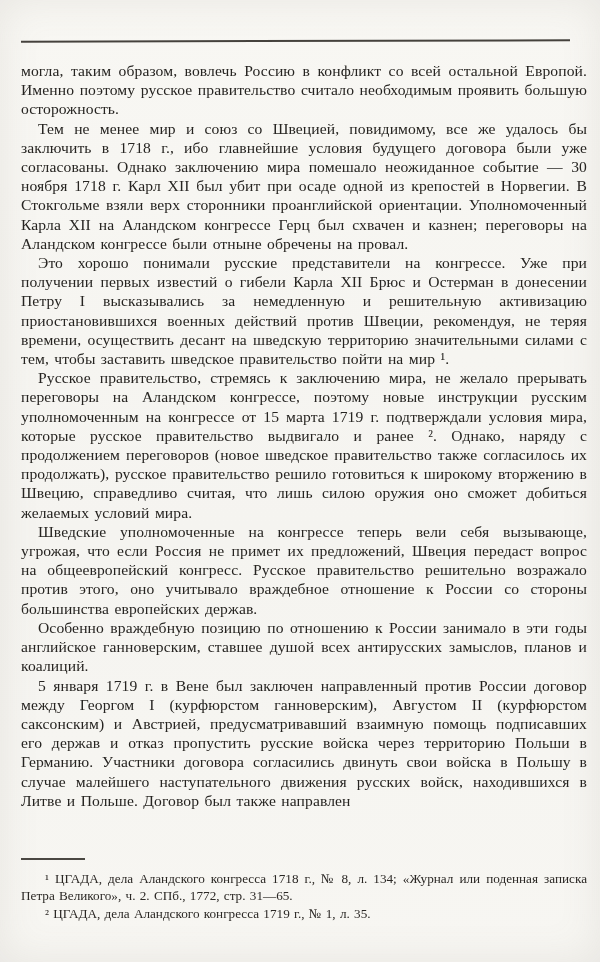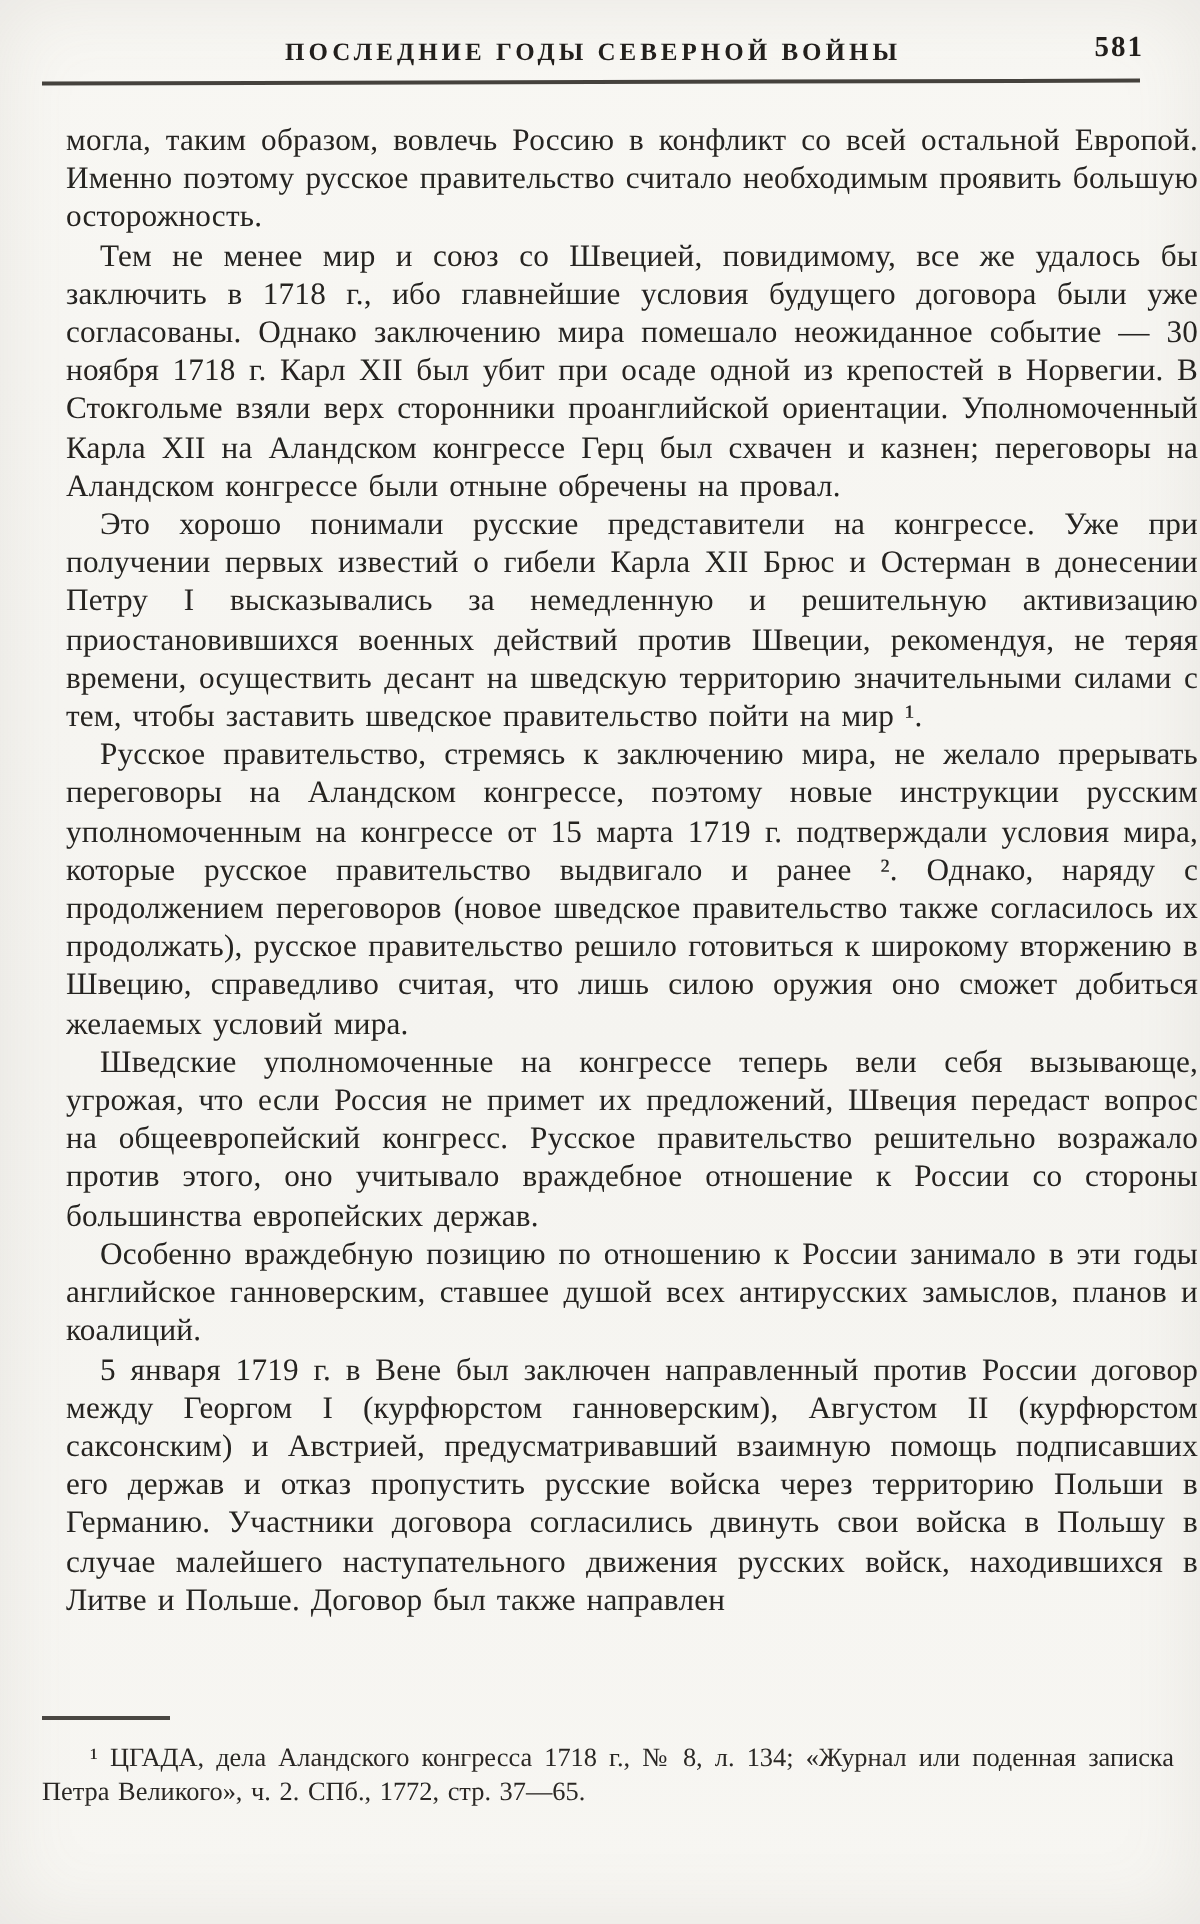--- a/index.html
+++ b/index.html
@@ -60,21 +60,20 @@
     top: 61px;
     left: 21px;
     width: 566px;
     max-height: 794px;
     overflow: hidden;
     font-size: 15.6px;
     line-height: 19.2px;
     text-align: justify;
     word-spacing: 1.4px;
     letter-spacing: 0.1px;
-    margin-left: 12px;
   }
   .body-text p {
     margin: 0;
     padding: 0;
   }
   .body-text p.indent {
     text-indent: 17px;
   }
   .footnotes {
     position: absolute;
@@ -96,35 +95,32 @@
   .footnotes p {
     margin: 0;
     text-indent: 24px;
   }
 </style>
 </head>
 <body>
 
 <div class="page">
 
-  <div class="page-header">
-    <span class="running-title">ПОСЛЕДНИЕ ГОДЫ СЕВЕРНОЙ ВОЙНЫ</span>
-    <span class="page-number">581</span>
-  </div>
 
   <div class="header-rule"></div>
 
   <main class="body-text">
     <p class="no-indent">могла, таким образом, вовлечь Россию в конфликт со всей остальной Европой. Именно поэтому русское правительство считало необходимым проявить большую осторожность.</p>
     <p class="indent">Тем не менее мир и союз со Швецией, повидимому, все же удалось бы заключить в 1718 г., ибо главнейшие условия будущего договора были уже согласованы. Однако заключению мира помешало неожиданное событие — 30 ноября 1718 г. Карл XII был убит при осаде одной из крепостей в Норвегии. В Стокгольме взяли верх сторонники проанглийской ориентации. Уполномоченный Карла XII на Аландском конгрессе Герц был схвачен и казнен; переговоры на Аландском конгрессе были отныне обречены на провал.</p>
     <p class="indent">Это хорошо понимали русские представители на конгрессе. Уже при получении первых известий о гибели Карла XII Брюс и Остерман в донесении Петру I высказывались за немедленную и решительную активизацию приостановившихся военных действий против Швеции, рекомендуя, не теряя времени, осуществить десант на шведскую территорию значительными силами с тем, чтобы заставить шведское правительство пойти на мир ¹.</p>
     <p class="indent">Русское правительство, стремясь к заключению мира, не желало прерывать переговоры на Аландском конгрессе, поэтому новые инструкции русским уполномоченным на конгрессе от 15 марта 1719 г. подтверждали условия мира, которые русское правительство выдвигало и ранее ². Однако, наряду с продолжением переговоров (новое шведское правительство также согласилось их продолжать), русское правительство решило готовиться к широкому вторжению в Швецию, справедливо считая, что лишь силою оружия оно сможет добиться желаемых условий мира.</p>
     <p class="indent">Шведские уполномоченные на конгрессе теперь вели себя вызывающе, угрожая, что если Россия не примет их предложений, Швеция передаст вопрос на общеевропейский конгресс. Русское правительство решительно возражало против этого, оно учитывало враждебное отношение к России со стороны большинства европейских держав.</p>
     <p class="indent">Особенно враждебную позицию по отношению к России занимало в эти годы английское ганноверским, ставшее душой всех антирусских замыслов, планов и коалиций.</p>
     <p class="indent">5 января 1719 г. в Вене был заключен направленный против России договор между Георгом I (курфюрстом ганноверским), Августом II (курфюрстом саксонским) и Австрией, предусматривавший взаимную помощь подписавших его держав и отказ пропустить русские войска через территорию Польши в Германию. Участники договора согласились двинуть свои войска в Польшу в случае малейшего наступательного движения русских войск, находившихся в Литве и Польше. Договор был также направлен</p>
   </main>
 
   <footer class="footnotes">
     <div class="footnote-separator"></div>
-    <p>¹ ЦГАДА, дела Аландского конгресса 1718 г., № 8, л. 134; «Журнал или поденная записка Петра Великого», ч. 2. СПб., 1772, стр. 37—65.</p>
+    <p>¹ ЦГАДА, дела Аландского конгресса 1718 г., № 8, л. 134; «Журнал или поденная записка Петра Великого», ч. 2. СПб., 1772, стр. 31—65.</p>
+    <p>² ЦГАДА, дела Аландского конгресса 1719 г., № 1, л. 35.</p>
   </footer>
 
 </div>
 
 </body></html>

